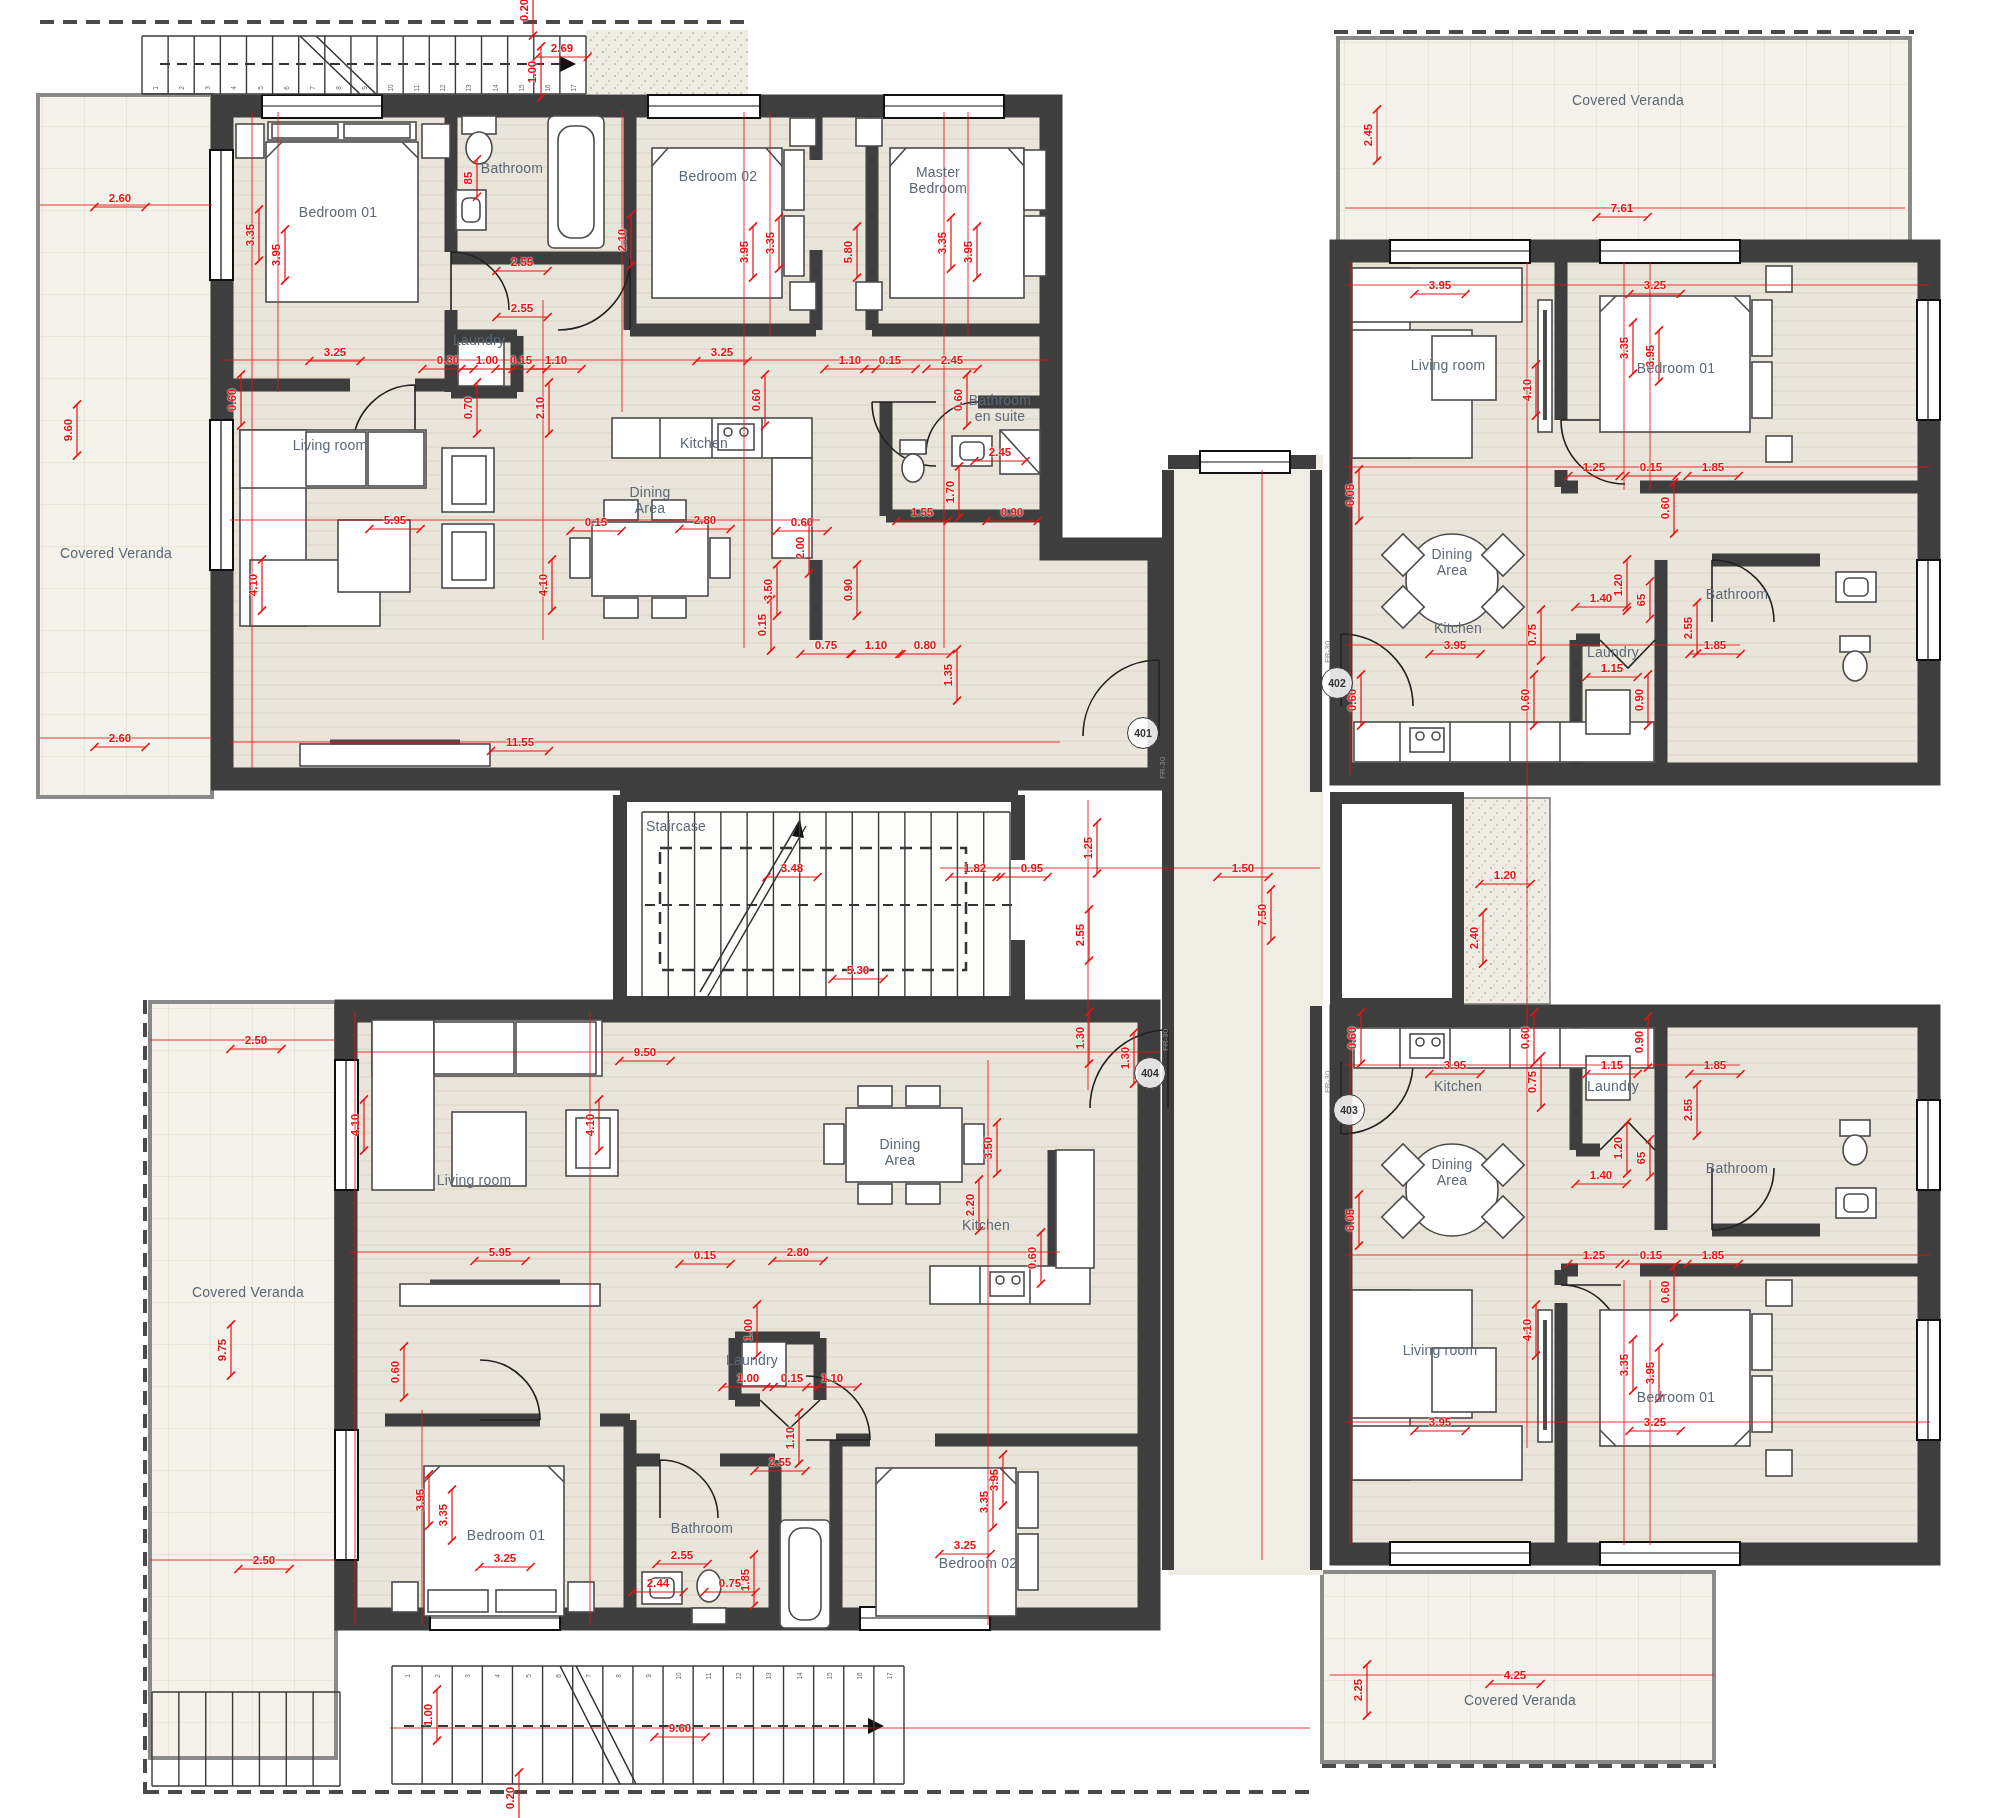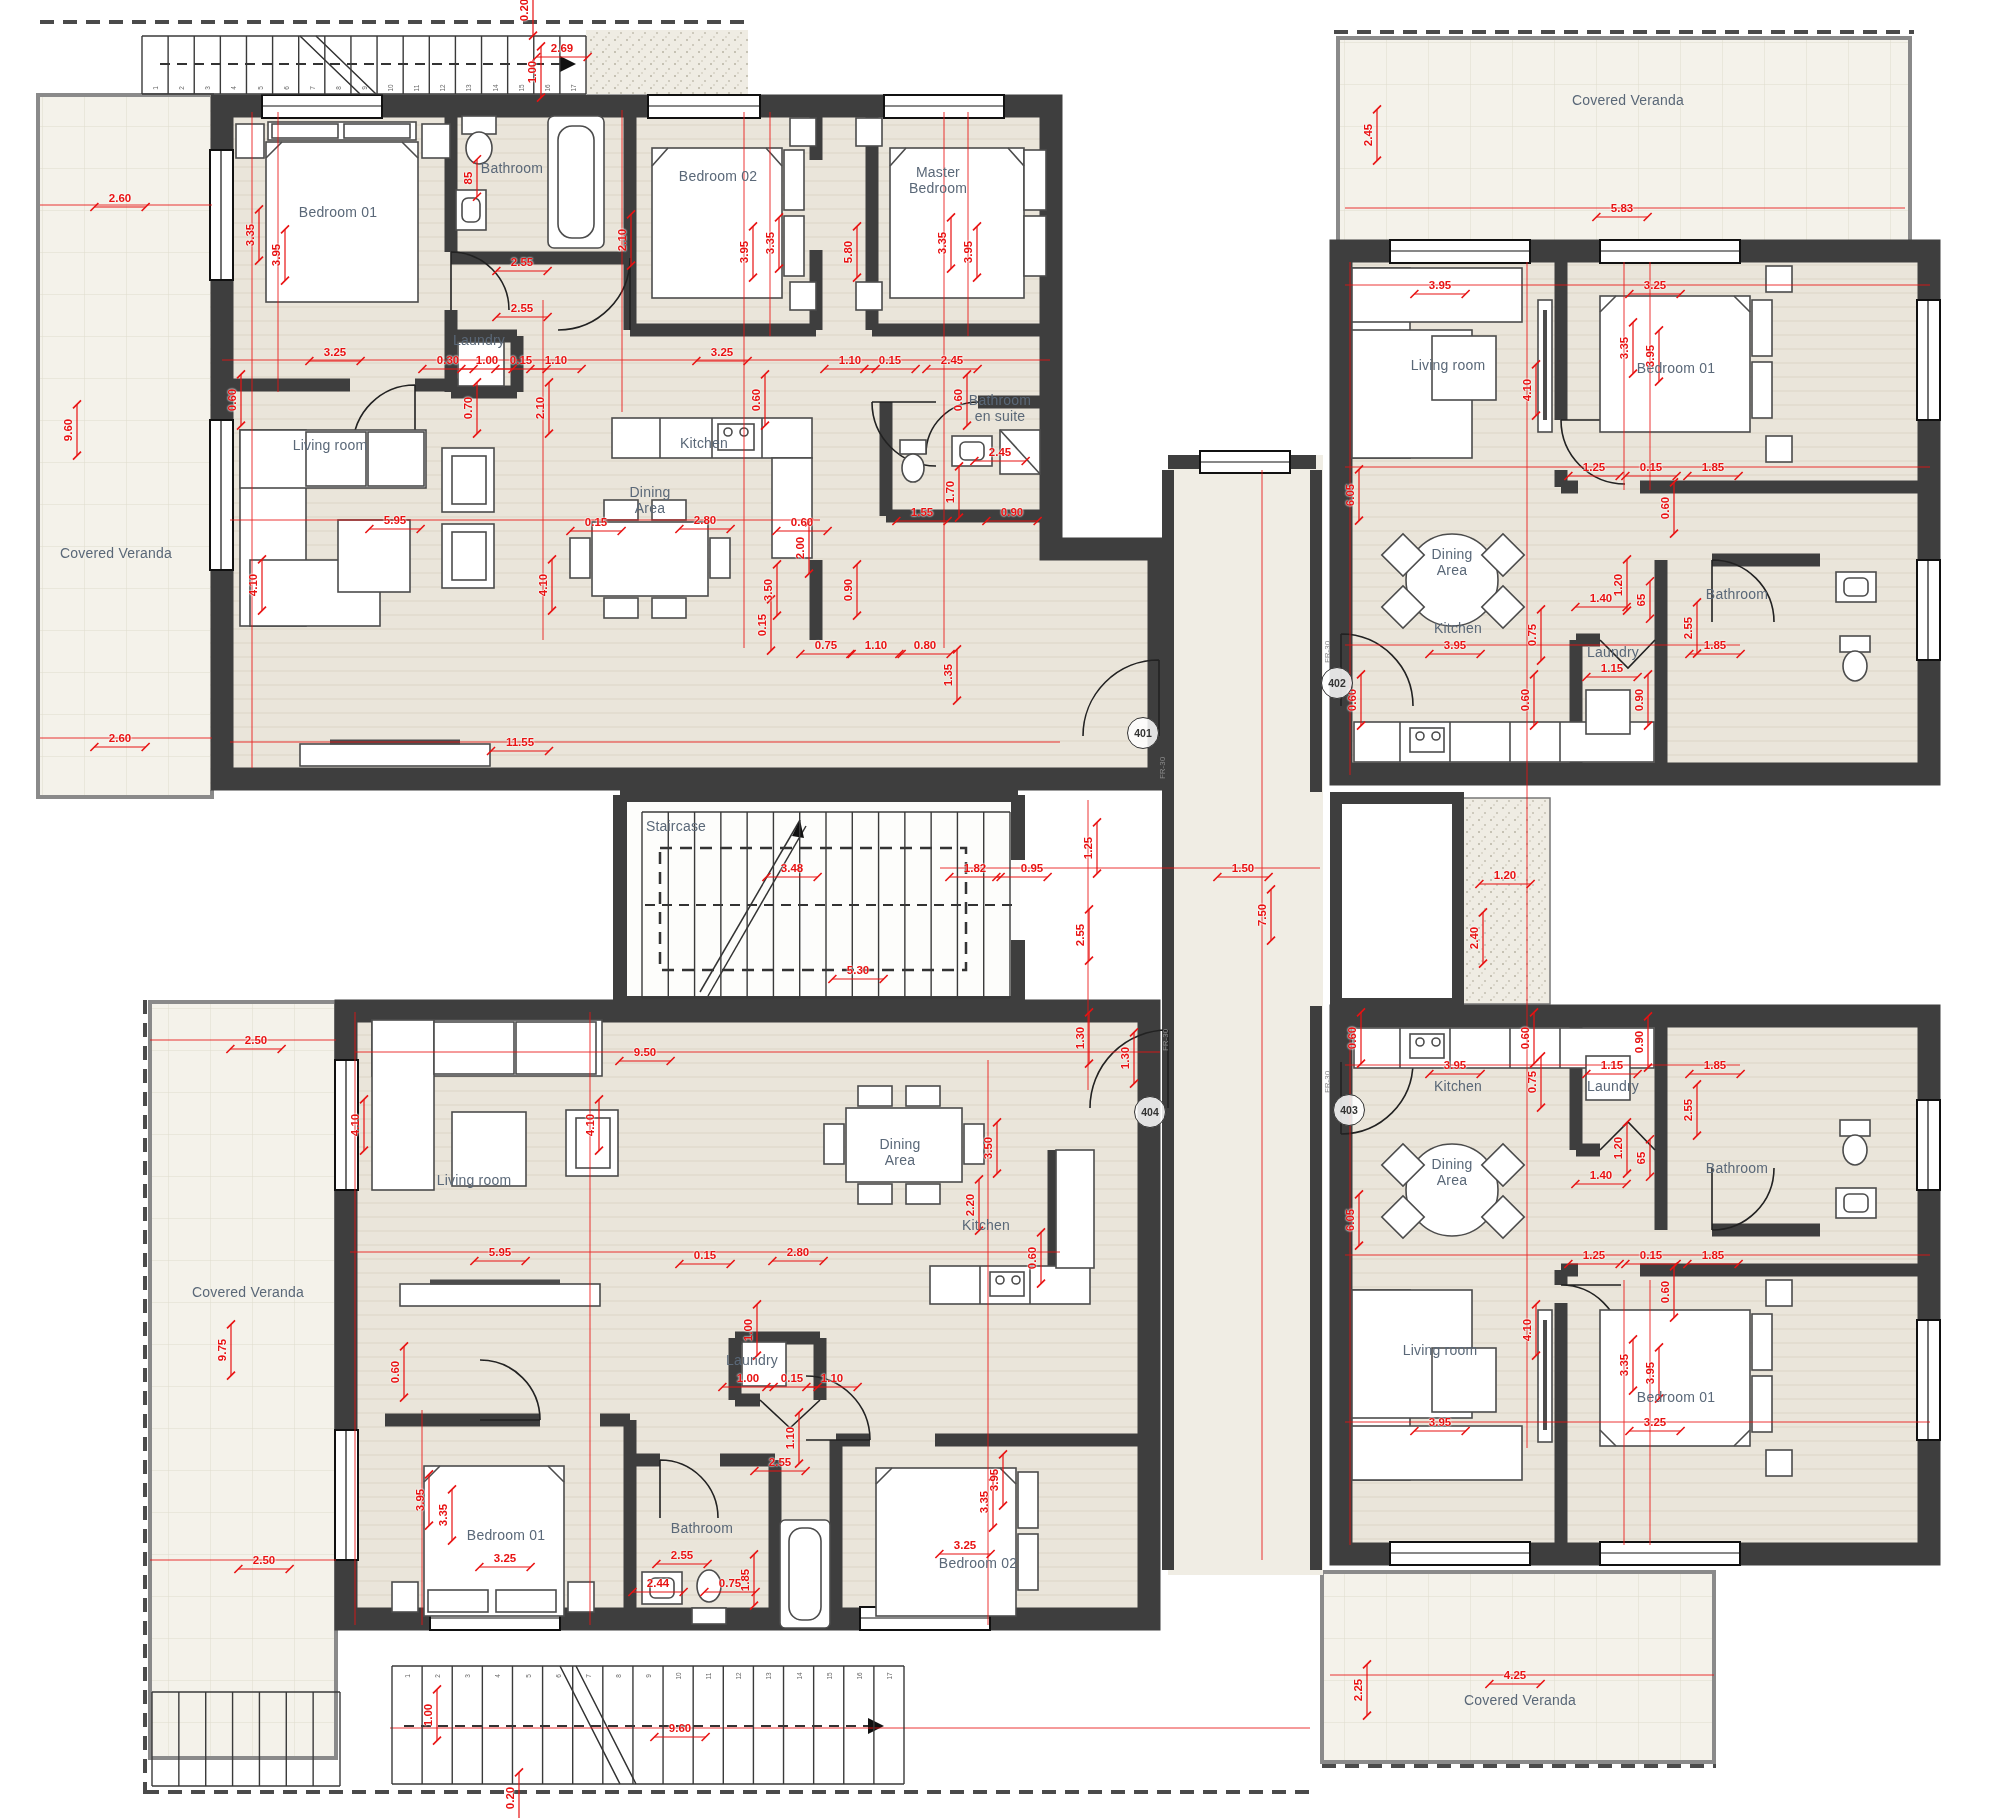--- a/index.html
+++ b/index.html
@@ -1120,21 +1120,21 @@
       <span class="dim v" style="left: 1088px; top: 848px;">1.25</span>
       <span class="dim" style="left: 975px; top: 868px;">1.82</span>
       <span class="dim" style="left: 1022px; top: 868px; padding-left: 20px;">0.95</span>
       <span class="dim" style="left: 1243px; top: 868px;">1.50</span>
       <span class="dim v" style="left: 1262px; top: 915px;">7.50</span>
       <span class="dim v" style="left: 1080px; top: 935px;">2.55</span>
       <span class="dim v" style="left: 1080px; top: 1038px;">1.30</span>
       <span class="dim" style="left: 792px; top: 868px;">3.48</span>
       <span class="dim" style="left: 858px; top: 970px;">5.30</span>
       <span class="dim v" style="left: 1368px; top: 135px;">2.45</span>
-      <span class="dim" style="left: 1622px; top: 208px;">5.83</span>
+      <span class="dim" style="left: 1622px; top: 208px;">7.61</span>
       <span class="dim" style="left: 1440px; top: 285px;">3.95</span>
       <span class="dim" style="left: 1655px; top: 285px;">3.25</span>
       <span class="dim v" style="left: 1527px; top: 390px;">4.10</span>
       <span class="dim v" style="left: 1350px; top: 495px;">6.05</span>
       <span class="dim v" style="left: 1624px; top: 348px;">3.35</span>
       <span class="dim v" style="left: 1650px; top: 356px;">3.95</span>
       <span class="dim" style="left: 1594px; top: 467px;">1.25</span>
       <span class="dim" style="left: 1651px; top: 467px;">0.15</span>
       <span class="dim" style="left: 1713px; top: 467px;">1.85</span>
       <span class="dim v" style="left: 1665px; top: 508px;">0.60</span>
@@ -1203,21 +1203,21 @@
       <span class="dim v" style="left: 994px; top: 1480px;">3.95</span>
       <span class="dim v" style="left: 984px; top: 1502px;">3.35</span>
       <span class="dim" style="left: 965px; top: 1545px;">3.25</span>
       <span class="dim" style="left: 264px; top: 1560px;">2.50</span>
       <span class="dim" style="left: 680px; top: 1728px;">9.60</span>
       <span class="dim v" style="left: 428px; top: 1715px;">1.00</span>
       <span class="dim v" style="left: 510px; top: 1798px;">0.20</span>
       <div class="badge" style="left: 1143px; top: 733px;">401</div>
       <div class="badge" style="left: 1337px; top: 683px;">402</div>
       <div class="badge" style="left: 1349px; top: 1110px;">403</div>
-      <div class="badge" style="left: 1150px; top: 1112px;">404</div>
+      <div class="badge" style="left: 1150px; top: 1073px;">404</div>
       <span class="doortag" style="left: 1162px; top: 768px;">FR-30</span>
       <span class="doortag" style="left: 1327px; top: 652px;">FR-30</span>
       <span class="doortag" style="left: 1327px; top: 1082px;">FR-30</span>
       <span class="doortag" style="left: 1165px; top: 1040px;">FR-30</span>
       <span class="treadnum" style="left: 155.059px; top: 88px;">1</span>
       <span class="treadnum" style="left: 181.176px; top: 88px;">2</span>
       <span class="treadnum" style="left: 207.294px; top: 88px;">3</span>
       <span class="treadnum" style="left: 233.412px; top: 88px;">4</span>
       <span class="treadnum" style="left: 259.529px; top: 88px;">5</span>
       <span class="treadnum" style="left: 285.647px; top: 88px;">6</span>

